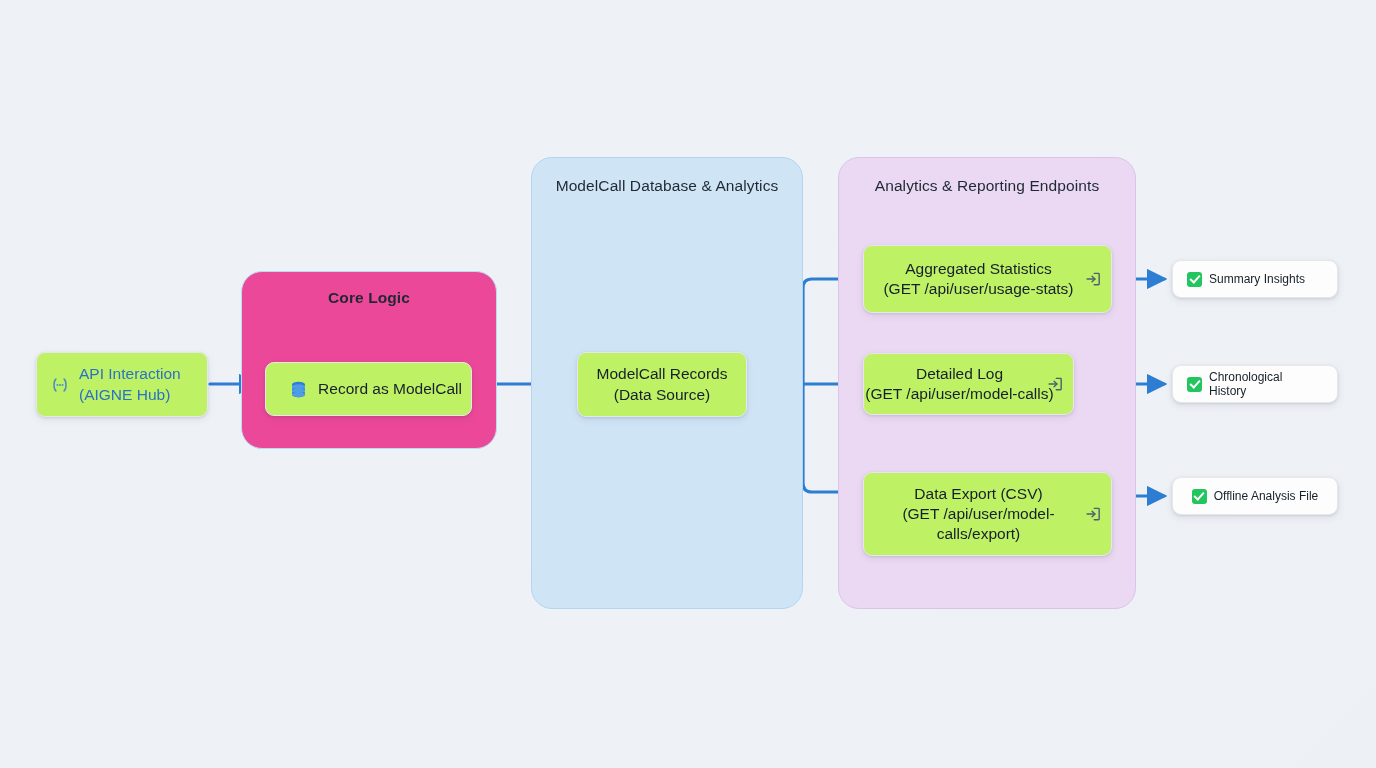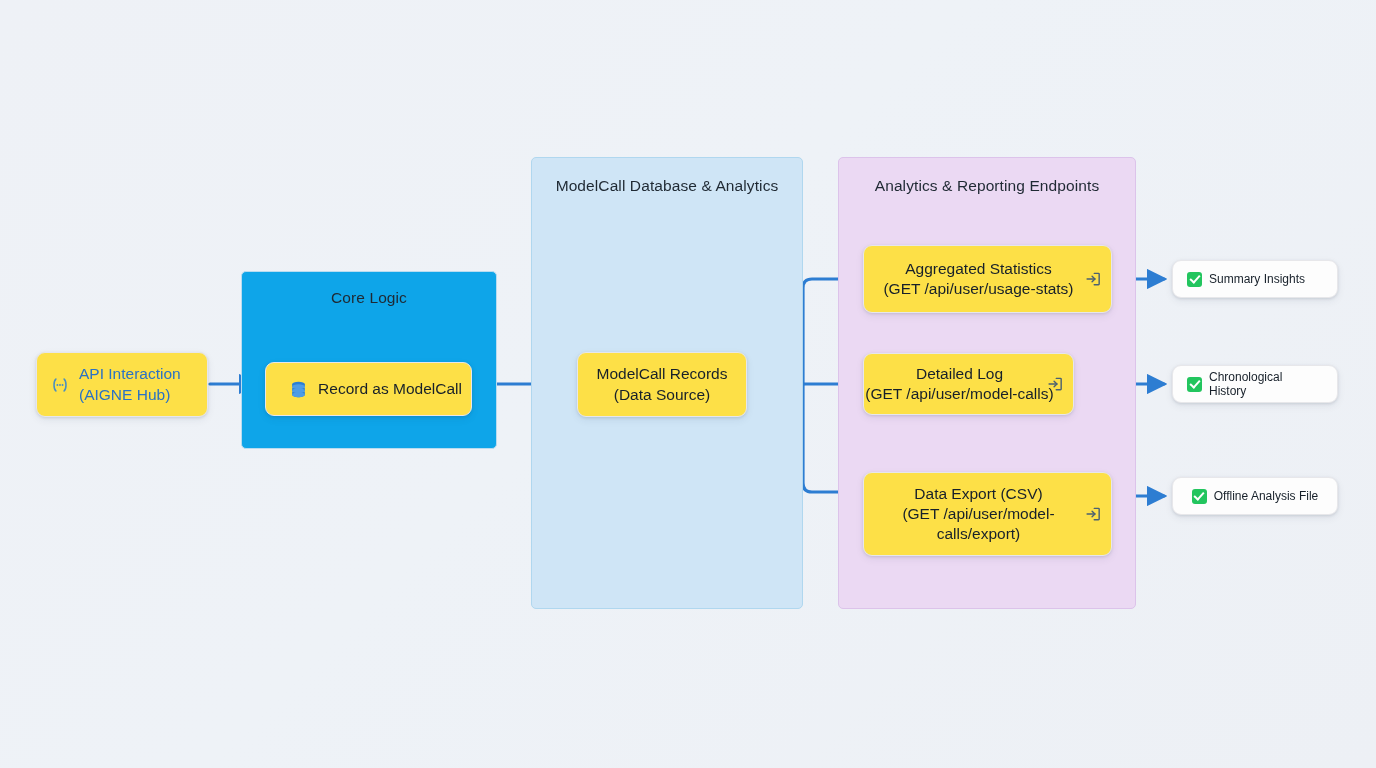--- a/index.html
+++ b/index.html
@@ -22,56 +22,57 @@
     position: absolute;
     left: 0; top: 0;
     width: 1376px;
     height: 768px;
     pointer-events: none;
   }
 
   
   .group {
     position: absolute;
-    border-radius: 5px;
+    border-radius: 21px;
     box-sizing: border-box;
   }
   .group-title {
     position: absolute;
     left: 0;
     right: 0;
     text-align: center;
     font-size: 15.5px;
     color: #1f2933;
     letter-spacing: .1px;
   }
   .grp-core {
     left: 241px; top: 271px; width: 256px; height: 178px;
-    background: #0ea5e9;
+    background: #ec4899;
     border: 1px solid #b8dcf0;
+    font-weight: bold;
   }
   .grp-core .group-title { top: 17px; }
   .grp-db {
     left: 531px; top: 157px; width: 272px; height: 452px;
     background: #cfe5f6;
     border: 1px solid #b0d7ef;
   }
   .grp-db .group-title { top: 19px; }
   .grp-api {
     left: 838px; top: 157px; width: 298px; height: 452px;
     background: #ebd9f3;
     border: 1px solid #dcc3ea;
   }
   .grp-api .group-title { top: 19px; }
 
   
   .node {
     position: absolute;
     box-sizing: border-box;
-    background: #fde047;
+    background: #bef264;
     border: 1px solid #e7e7ea;
     border-radius: 9px;
     box-shadow: 0 1px 3px rgba(22,40,65,.13), 0 3px 8px rgba(22,40,65,.07);
     display: flex;
     align-items: center;
     justify-content: center;
     color: #17202a;
     font-size: 15.5px;
     line-height: 1.30;
     text-align: center;

